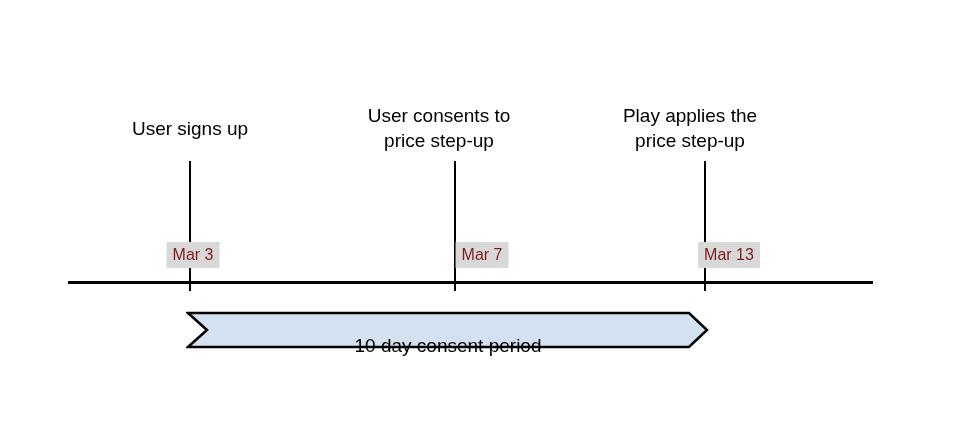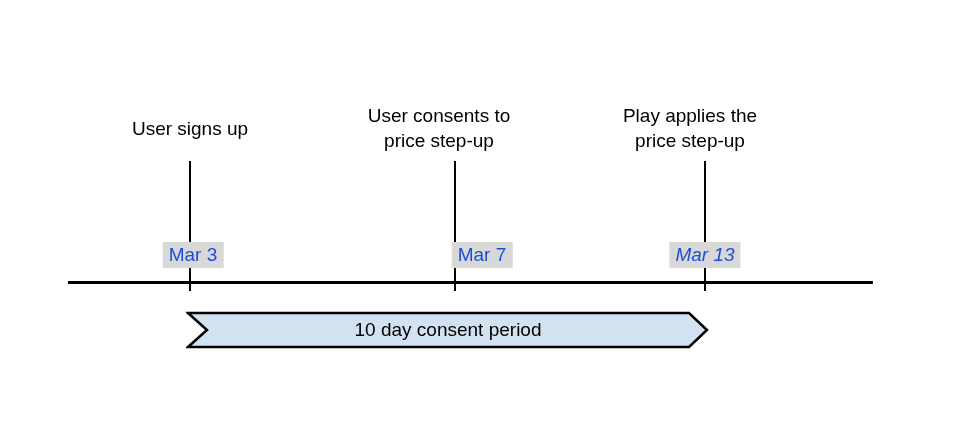--- a/index.html
+++ b/index.html
@@ -43,43 +43,43 @@
     font-size: 19px;
     line-height: 25px;
     color: #000000;
     white-space: pre-line;
   }
   .date-label {
     position: absolute;
     top: 242px;
     transform: translateX(-50%);
     background: #d8d8d8;
-    color: #1d4ed8;
-    font-size: 19px;
+    color: #7f1d1d;
+    font-size: 16px;
     line-height: 22px;
     padding: 2px 6px;
     white-space: nowrap;
   }
   .banner {
     position: absolute;
     left: 186px;
     top: 310px;
     width: 524px;
     height: 40px;
   }
   .banner svg {
     position: absolute;
     left: 0;
     top: 0;
     display: block;
   }
   .banner-label {
     position: absolute;
     left: 0;
-    top: 0;
+    top: 16px;
     width: 524px;
     height: 40px;
     display: flex;
     align-items: center;
     justify-content: center;
     font-size: 19px;
     color: #000000;
   }
 </style>
 </head>
@@ -94,21 +94,21 @@
   <div class="date-label" style="left:193px;">Mar 3</div>
 
   <div class="event-title" style="left:319px;">User consents to
 price step-up</div>
   <div class="tick" style="left:454px;"></div>
   <div class="date-label" style="left:482px;">Mar 7</div>
 
   <div class="event-title" style="left:570px;">Play applies the
 price step-up</div>
   <div class="tick" style="left:704px;"></div>
-  <div class="date-label" style="left:705px;font-style:italic;">Mar 13</div>
+  <div class="date-label" style="left:729px;">Mar 13</div>
 
   <div class="banner">
     <svg width="524" height="40" viewBox="0 0 524 40">
       <path d="M 2 3 L 503 3 L 521 20 L 503 37 L 2 37 L 21 20 Z" fill="#d2e2f0" stroke="#000000" stroke-width="2.5" stroke-linejoin="miter"></path>
     </svg>
     <div class="banner-label">10 day consent period</div>
   </div>
 
 </div>
 

